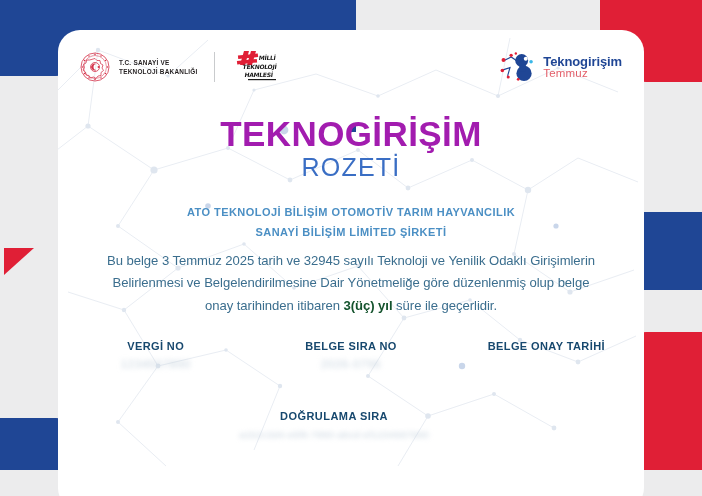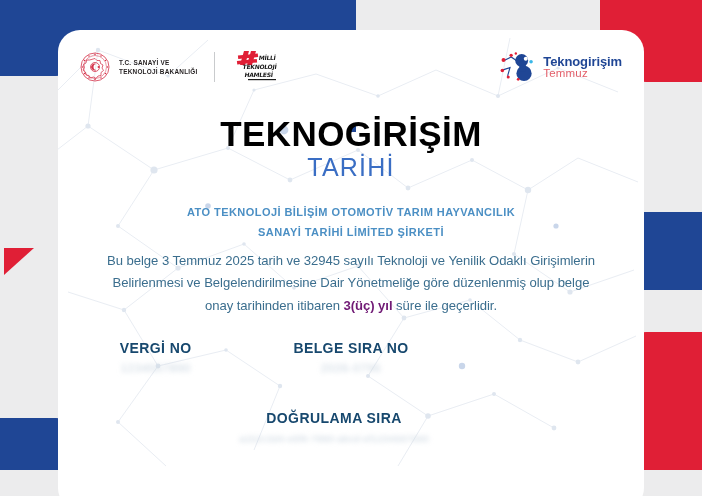--- a/index.html
+++ b/index.html
@@ -84,21 +84,21 @@
 
   .logo-right { margin-left:auto; display:flex; align-items:center; gap:7px; }
   .tg-mark { width:38px; height:34px; flex:none; }
   .tg-words { line-height:1.02; }
   .tg-words .w1 { font-size:13px; font-weight:bold; color:#1f4695; letter-spacing:-.1px; }
   .tg-words .w2 { font-size:11.5px; color:#e35f6a; letter-spacing:.2px; }
 
   
   .title-wrap { position:absolute; left:0; top:86px; width:100%; text-align:center; z-index:3; }
   .title-main {
-    font-size:35px; font-weight:bold; color:#000000;
+    font-size:35px; font-weight:bold; color:#a21caf;
     letter-spacing:.4px; line-height:1.02;
   }
   .title-sub {
     font-size:25px; font-weight:normal; color:#3a6ec4;
     letter-spacing:1.2px; margin-top:1px;
   }
 
   .company {
     position:absolute; left:30px; top:172px; width:calc(100% - 60px);
     text-align:center; z-index:3;
@@ -110,30 +110,30 @@
 
   
   .body-text {
     position:absolute; left:10px; top:220px; width:calc(100% - 20px);
     text-align:center; z-index:3;
   }
   .body-text p {
     font-size:13.1px; color:#3b6e8e; line-height:1.70;
     letter-spacing:-.05px;
   }
-  .body-text b { font-weight:bold; color:#701a75; }
+  .body-text b { font-weight:bold; color:#14532d; }
 
   
   .fields {
     position:absolute; left:0; top:310px; width:100%;
     display:flex; z-index:3;
   }
   .field { flex:1; text-align:center; }
   .field-label {
-    font-size:14px; font-weight:bold; color:#17486e;
+    font-size:11px; font-weight:bold; color:#17486e;
     letter-spacing:.4px;
   }
   .field-value {
     font-size:12.4px; color:#3b6e8e; margin-top:5px;
     letter-spacing:.2px;
   }
   .redacted {
     display:inline-block;
     color:#c7d3de;
     font-size:11.5px;
@@ -315,44 +315,45 @@
         </svg>
         <div class="tg-words">
           <div class="w1">Teknogirişim</div>
           <div class="w2">Temmuz</div>
         </div>
       </div>
     </div>
 
     <div class="title-wrap">
       <div class="title-main">TEKNOGİRİŞİM</div>
-      <div class="title-sub">TARİHİ</div>
+      <div class="title-sub">ROZETİ</div>
     </div>
 
     <div class="company">
       <div>ATO TEKNOLOJİ BİLİŞİM OTOMOTİV TARIM HAYVANCILIK</div>
-      <div>SANAYİ TARİHİ LİMİTED ŞİRKETİ</div>
+      <div>SANAYİ BİLİŞİM LİMİTED ŞİRKETİ</div>
     </div>
 
     <div class="body-text">
       <p>Bu belge 3 Temmuz 2025 tarih ve 32945 sayılı Teknoloji ve Yenilik Odaklı Girişimlerin</p>
       <p>Belirlenmesi ve Belgelendirilmesine Dair Yönetmeliğe göre düzenlenmiş olup belge</p>
       <p><span>onay tarihinden itibaren </span><b>3(üç) yıl</b><span> süre ile geçerlidir.</span></p>
     </div>
 
     <div class="fields">
       <div class="field">
         <div class="field-label">VERGİ NO</div>
         <div class="field-value"><span class="redacted">1234567890</span></div>
       </div>
       <div class="field">
         <div class="field-label">BELGE SIRA NO</div>
         <div class="field-value"><span class="redacted">2026-0796</span></div>
       </div>
       <div class="field">
+        <div class="field-label">BELGE ONAY TARİHİ</div>
       </div>
     </div>
 
     <div class="verify">
       <div class="field-label">DOĞRULAMA SIRA</div>
       <div class="field-value"><span class="redacted">a1b2c3d4-e5f6-7890-abcd-ef1234567890</span></div>
     </div>
 
   </div>
 </div>

